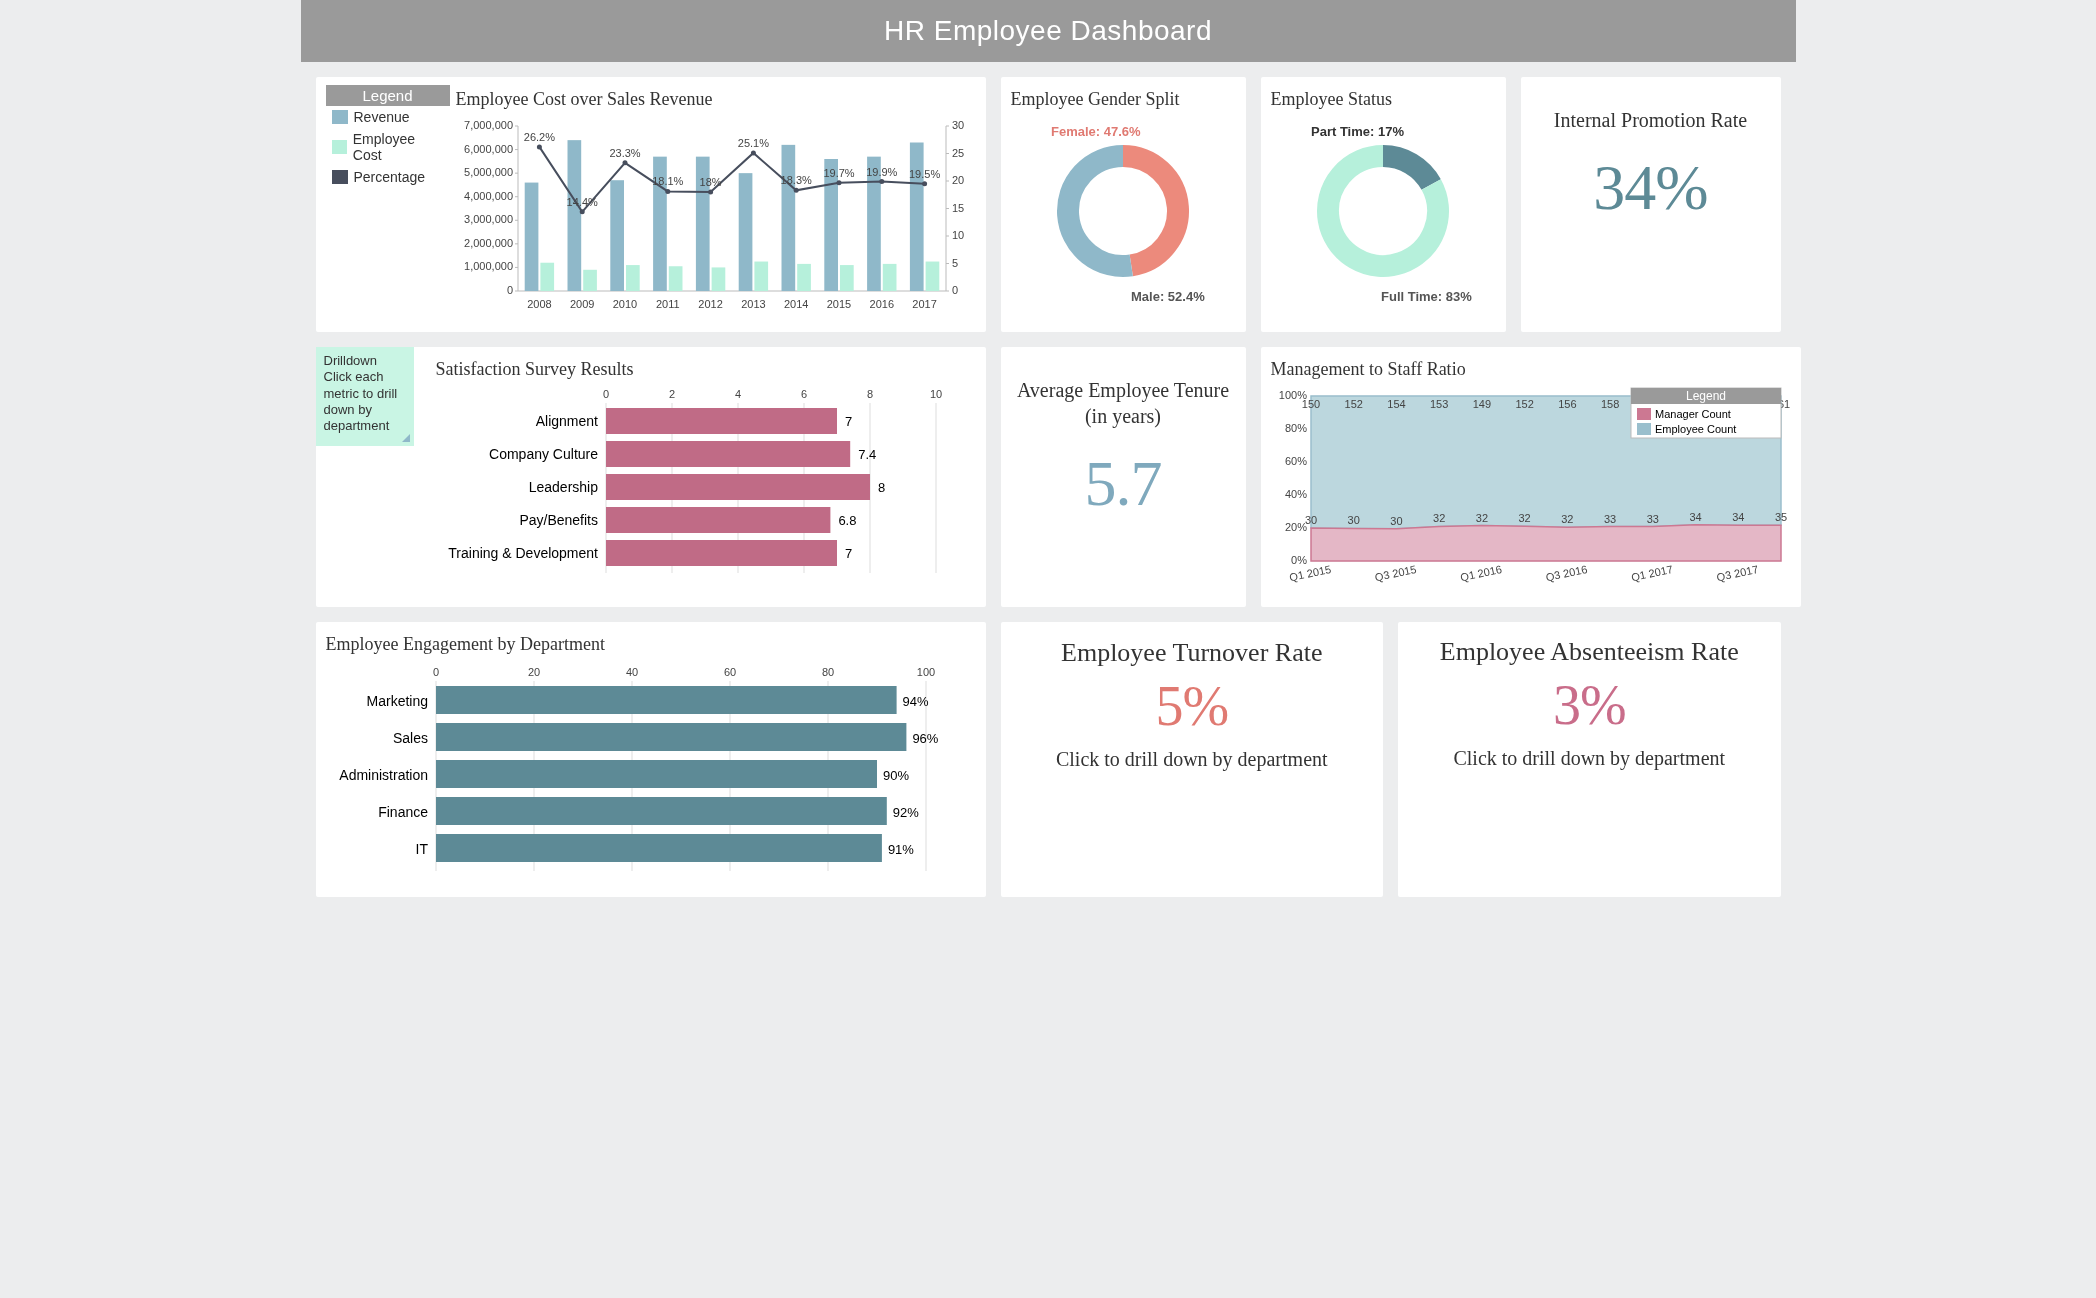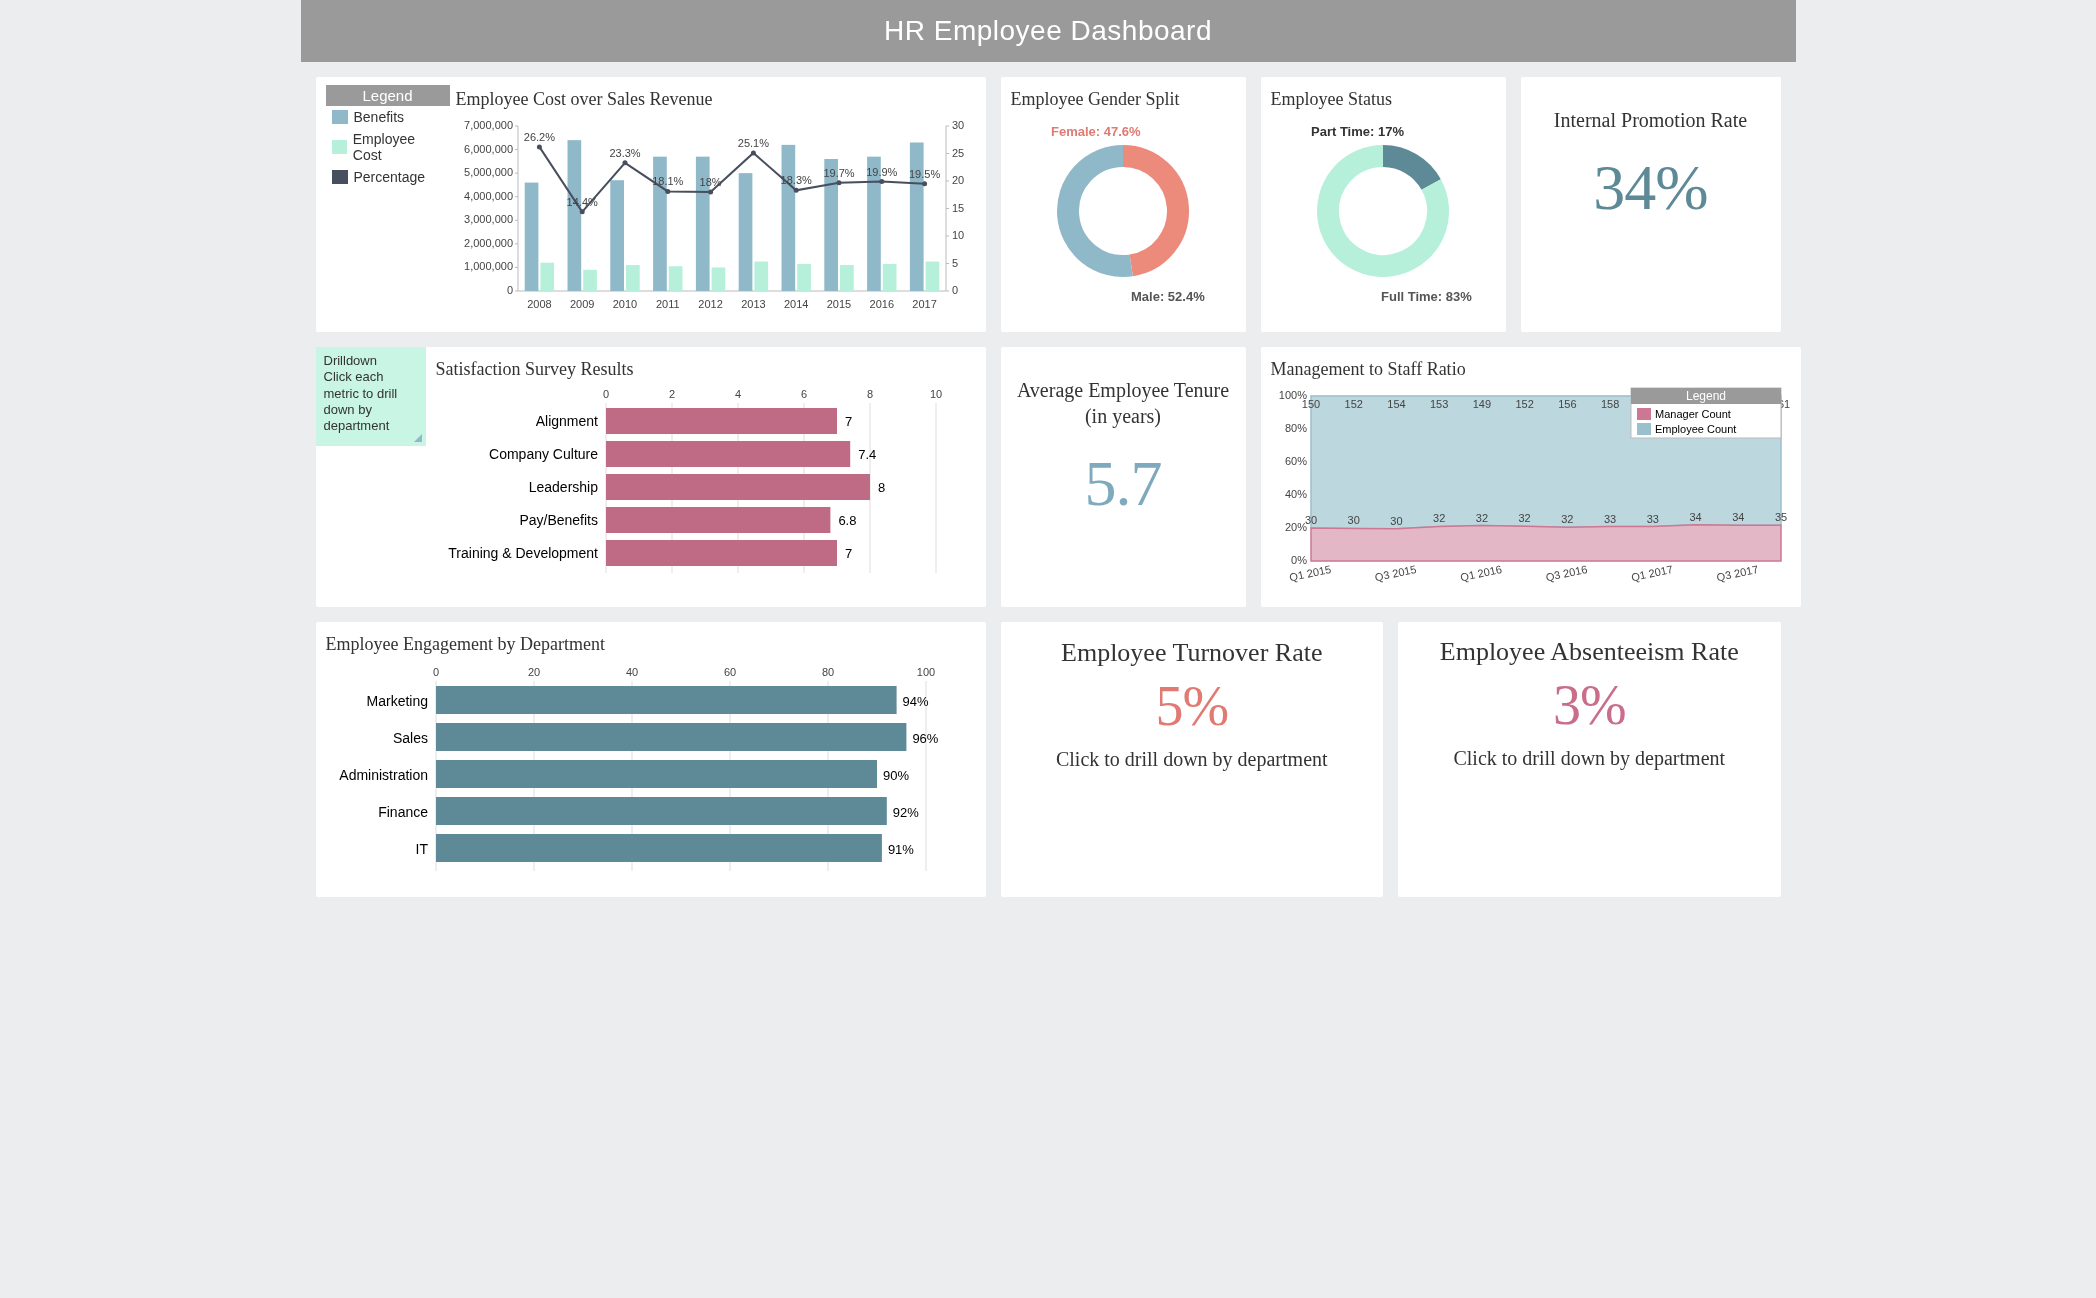--- a/index.html
+++ b/index.html
@@ -22,21 +22,21 @@
   .hint { font-family: Georgia, "Times New Roman", serif; font-size:20px; text-align:center; margin-top:10px; }
   .legend-box { background:#fff; display:inline-block; font-size:14px; }
   .legend-title { background:#9a9a9a; color:#fff; padding:2px 28px; text-align:center; font-size:15px; }
   .legend-row { display:flex; align-items:center; gap:6px; padding:3px 6px; }
   .swatch { width:16px; height:14px; display:inline-block; }
   .sw-rev { background:#8fb8c9; }
   .sw-cost{ background:#b6f0db; }
   .sw-pct { background:#474e5d; }
   .sw-mgr { background:#cc7892; }
   .sw-emp { background:#9abfcd; }
-  .drill-note { position:absolute; left:0; top:0; width:110px; background:#c9f5e4; font-size:13px; padding:6px 8px 12px; line-height:1.25; }
+  .drill-note { position:absolute; left:0; top:0; width:98px; background:#c9f5e4; font-size:13px; padding:6px 8px 12px; line-height:1.25; }
   .drill-note:after{ content:""; position:absolute; right:4px; bottom:4px; width:0;height:0;border-left:8px solid transparent; border-bottom:8px solid #8fb8c9;}
   svg text { font-family: Arial, sans-serif; }
   .axis { stroke:#bbb; stroke-width:1; }
   .tick { font-size:11px; fill:#444; }
   .bar-rev { fill:#8fb8c9; }
   .bar-cost{ fill:#b6f0db; }
   .pct-line{ stroke:#474e5d; stroke-width:2; fill:none; }
   .pct-dot { fill:#474e5d; }
   .hbar-pink{ fill:#c06b86; }
   .hbar-teal{ fill:#5d8a96; }
@@ -50,21 +50,21 @@
 <div class="page">
   <div class="title-bar">HR Employee Dashboard</div>
 
   <div class="grid row1">
 
     <div class="card" style="display:flex; gap:6px;">
       <div class="legend-box" style="align-self:flex-start;">
         <div class="legend-title">Legend</div>
         <div class="legend-row">
             <span class="swatch sw-rev"></span>
-            <span>Benefits</span>
+            <span>Revenue</span>
           </div>
         <div class="legend-row">
             <span class="swatch sw-cost"></span>
             <span>Employee Cost</span>
           </div>
         <div class="legend-row">
             <span class="swatch sw-pct"></span>
             <span>Percentage</span>
           </div>
       </div>

